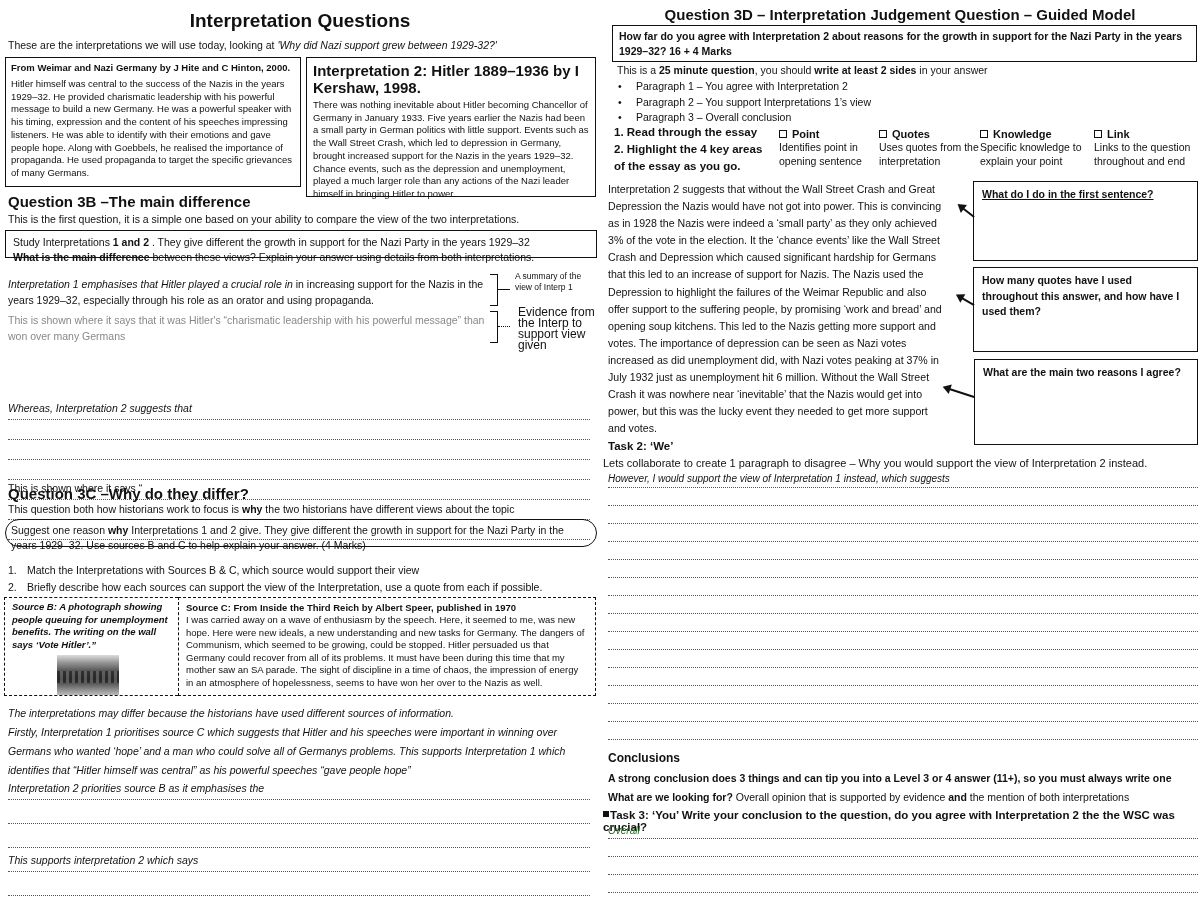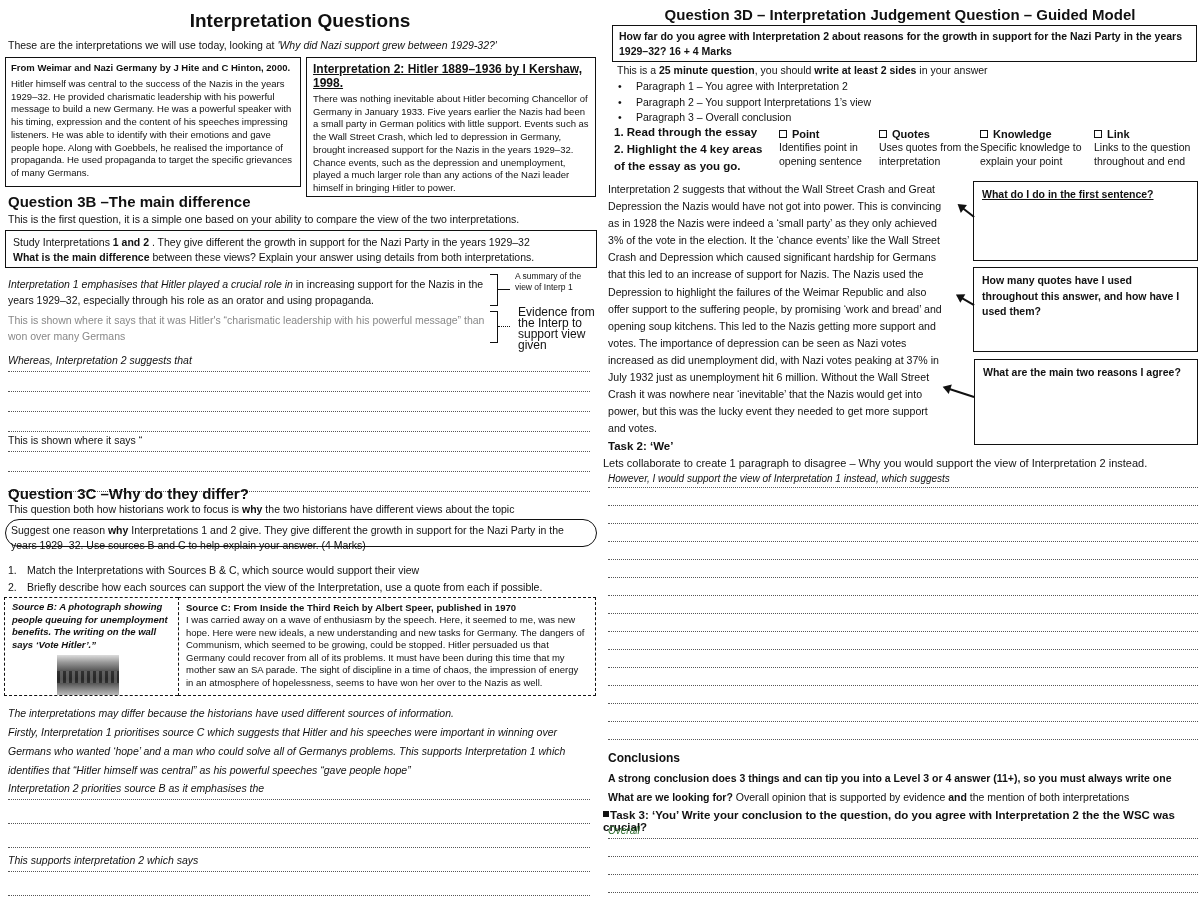--- a/index.html
+++ b/index.html
@@ -34,43 +34,43 @@
 <div class="abs" style="left:8px;top:39px;font-size:10.5px;">
   <span>These are the interpretations we will use today, looking at </span><span class="i">'Why did Nazi support grew between 1929-32?'</span>
 </div>
 
 <div class="abs box" style="left:5px;top:57px;width:296px;height:130px;padding:4px 5px;">
   <div class="b" style="font-size:9.5px;margin-bottom:5px;">From Weimar and Nazi Germany by J Hite and C Hinton,  2000.</div>
   <div class="small">Hitler himself was central to the success of the Nazis in the years 1929–32. He provided charismatic leadership with his powerful message to build a new Germany. He was a powerful speaker with his timing, expression and the content of his speeches impressing listeners. He was able to identify with their emotions and gave people hope. Along with Goebbels, he realised the importance of propaganda. He used propaganda to target the specific grievances of many Germans.</div>
 </div>
 
 <div class="abs box" style="left:306px;top:57px;width:290px;height:140px;padding:4px 6px;">
-  <div class="b" style="font-size:12px;margin-bottom:3px;text-decoration:underline;">Interpretation 2: Hitler 1889–1936 by I Kershaw, 1998.</div>
+  <div class="b" style="font-size:15px;margin-bottom:3px;">Interpretation 2: Hitler 1889–1936 by I Kershaw, 1998.</div>
   <div class="small">There was nothing inevitable about Hitler becoming Chancellor of Germany in January 1933. Five years earlier the Nazis had been a small party in German politics with little support. Events such as the Wall Street Crash, which led to depression in Germany, brought increased support for the Nazis in the years 1929–32. Chance events, such as the depression and unemployment, played a much larger role than any actions of the Nazi leader himself in bringing Hitler to power.</div>
 </div>
 
 <div class="abs h2" style="left:8px;top:193px;">Question 3B –The main difference</div>
 <div class="abs" style="left:8px;top:213px;">This is the first question, it is a simple one based on your ability to compare the view of the two interpretations.</div>
-<div class="abs box" style="left:5px;top:230px;width:592px;height:38px;padding:4px 7px;line-height:15px;">
+<div class="abs box" style="left:5px;top:230px;width:592px;height:28px;padding:4px 7px;line-height:15px;">
   <div><span>Study Interpretations </span><b>1 and 2</b><span> . They give different the growth in support for the Nazi Party in the years 1929–32</span></div>
   <div><b>What is the main difference</b><span> between these views? Explain your answer using details from both interpretations.</span></div>
 </div>
 <div class="abs" style="left:8px;top:277px;width:478px;line-height:15.5px;">
   <span class="i">Interpretation 1 emphasises that Hitler played a crucial role in</span><span> in increasing support for the Nazis in the years 1929–32, especially through his role as an orator and using propaganda.</span>
 </div>
 <div class="abs grey" style="left:8px;top:313px;width:480px;line-height:15.5px;">This is shown where it says that it was Hitler's “charismatic leadership with his powerful message” than won over many Germans</div>
 <div class="abs bracket" style="left:490px;top:274px;height:32px;"></div>
 <div class="abs" style="left:498px;top:289px;width:12px;border-top:1px solid #111;"></div>
 <div class="abs" style="left:515px;top:271px;width:80px;font-size:8.5px;line-height:11px;">A summary of the view of Interp 1</div>
 <div class="abs bracket" style="left:490px;top:311px;height:32px;"></div>
 <div class="abs" style="left:498px;top:326px;width:12px;border-top:1.5px dotted #111;"></div>
 <div class="abs" style="left:518px;top:307px;width:80px;font-size:12px;line-height:11px;">Evidence from the Interp to support view given</div>
 
 <div class="abs" style="left:8px;top:354px;width:582px;">
-  <div class="dots i" style="display:flex;">
+  <div class="dots i" style="display:flex;margin-top:48px;">
       <span>Whereas, Interpretation 2 suggests that</span>
     </div>
   <div class="dots" style="margin-top:2px;"></div>
   <div class="dots" style="margin-top:2px;"></div>
   <div class="dots" style="margin-top:2px;"></div>
   <div class="dots" style="margin-top:2px;"><span>This is shown where it says “</span></div>
   <div class="dots" style="margin-top:2px;"></div>
   <div class="dots" style="margin-top:2px;"></div>
 </div>
 

